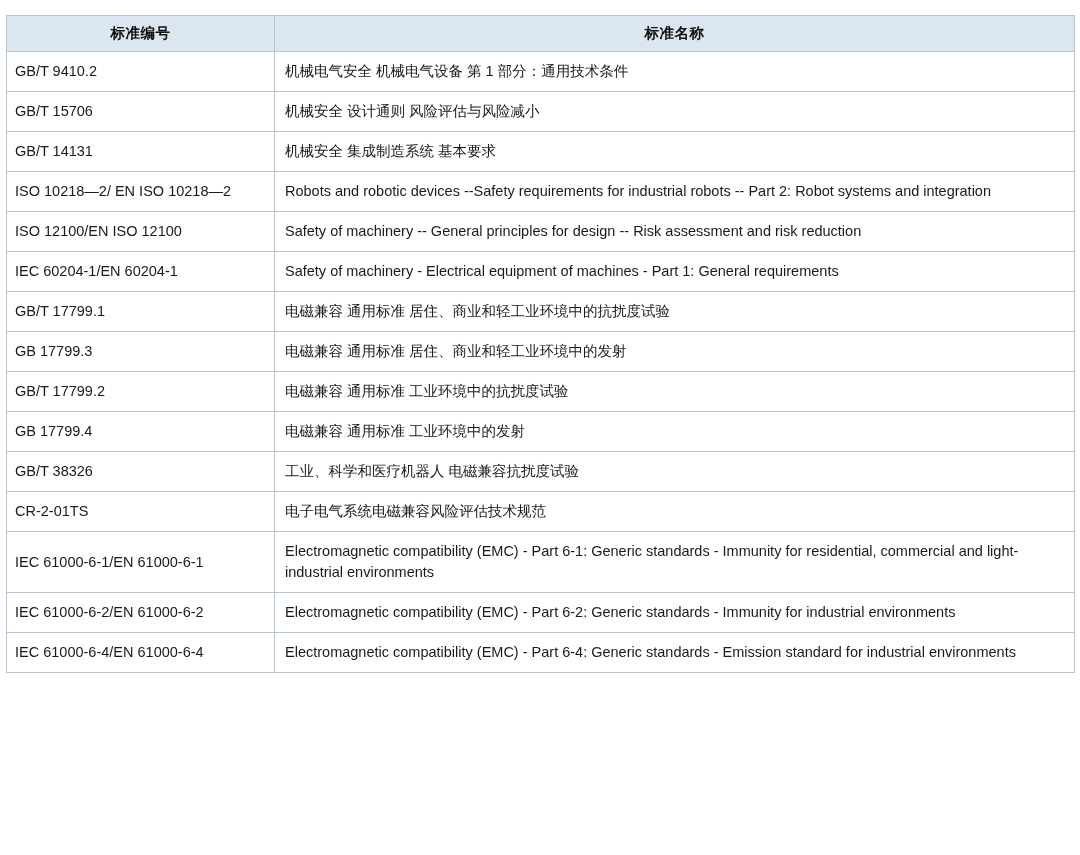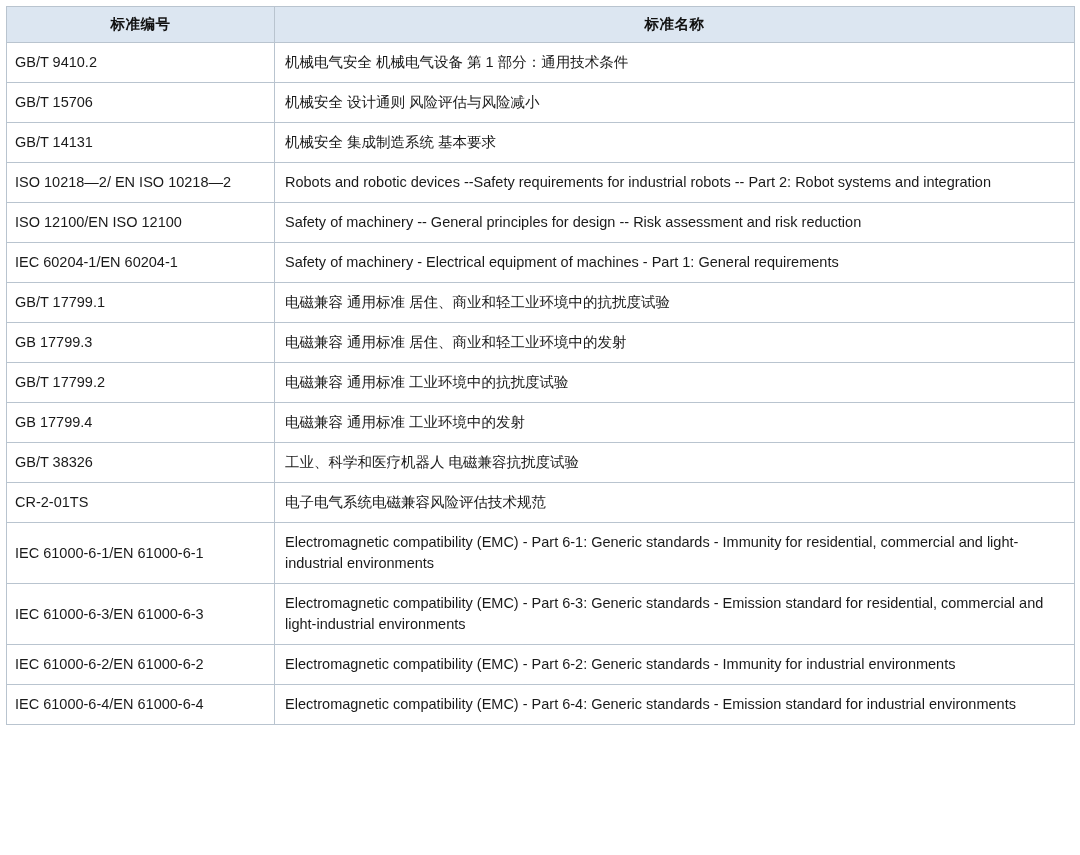--- a/index.html
+++ b/index.html
@@ -10,20 +10,21 @@
   body {
     width: 1080px;
     min-height: 855px;
     font-family: "Liberation Sans", sans-serif;
     color: #1a1a1a;
   }
   .table-wrap {
     width: 1004px;
     box-sizing: border-box;
     padding: 6px 6px 0 6px;
+    margin-top: 9px;
   }
   table.std-table {
     border-collapse: collapse;
     width: 1068px;
     table-layout: fixed;
   }
   table.std-table th,
   table.std-table td {
     border: 1px solid #b9c4cf;
     vertical-align: middle;
@@ -119,24 +120,20 @@
       </tr>
       <tr>
         <td class="code-cell">CR-2-01TS</td>
         <td class="name-cell">电子电气系统电磁兼容风险评估技术规范</td>
       </tr>
       <tr class="two-line">
         <td class="code-cell">IEC 61000-6-1/EN 61000-6-1</td>
         <td class="name-cell">Electromagnetic compatibility (EMC) - Part 6-1: Generic standards - Immunity for residential, commercial and light-industrial environments</td>
       </tr>
       <tr class="two-line">
-        <td class="code-cell">IEC 61000-6-3/EN 61000-6-3</td>
-        <td class="name-cell">Electromagnetic compatibility (EMC) - Part 6-3: Generic standards - Emission standard for residential, commercial and light-industrial environments</td>
-      </tr>
-      <tr class="two-line">
         <td class="code-cell">IEC 61000-6-2/EN 61000-6-2</td>
         <td class="name-cell">Electromagnetic compatibility (EMC) - Part 6-2: Generic standards - Immunity for industrial environments</td>
       </tr>
       <tr class="two-line">
         <td class="code-cell">IEC 61000-6-4/EN 61000-6-4</td>
         <td class="name-cell">Electromagnetic compatibility (EMC) - Part 6-4: Generic standards - Emission standard for industrial environments</td>
       </tr>
     </tbody>
   </table>
 </div>

